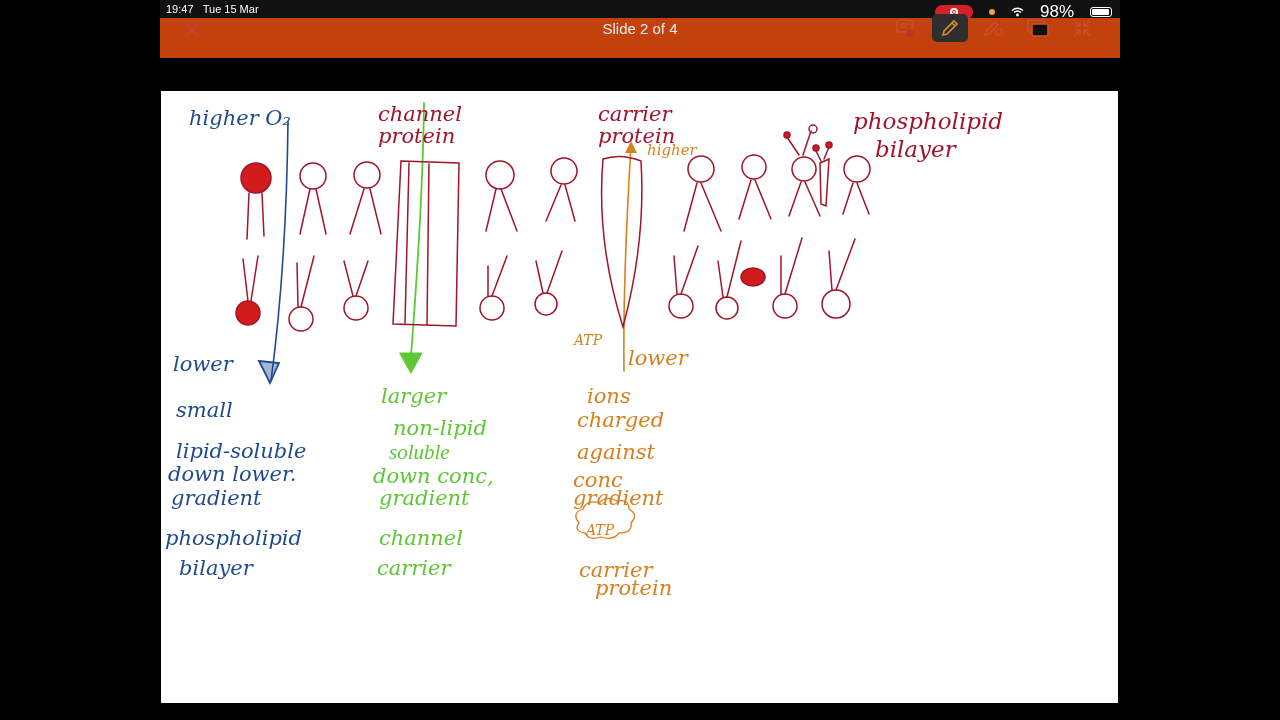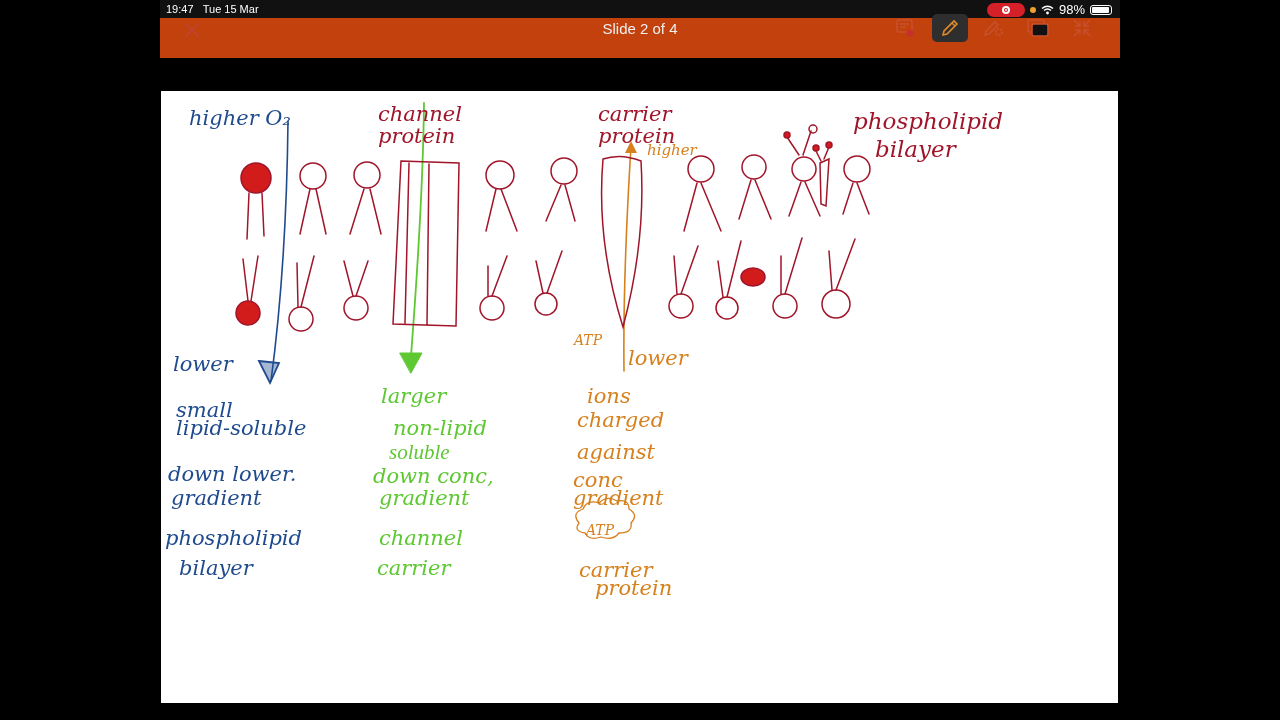--- a/index.html
+++ b/index.html
@@ -1,19 +1,19 @@
 <!DOCTYPE html>
 <html><head>
 <meta charset="utf-8">
 <style>
   html, body { margin:0; padding:0; background:#000; width:1280px; height:720px; overflow:hidden; }
   body { font-family: "Liberation Sans", sans-serif; position:relative; }
   .status-bar { position:absolute; left:160px; top:0; width:960px; height:18px; background:#111; color:#fff; font-size:11px; }
   .status-time { position:absolute; left:6px; top:3px; }
-  .status-right { position:absolute; right:8px; top:2px; display:flex; align-items:center; gap:5px; font-size:13px; }
+  .status-right { position:absolute; right:8px; top:2px; display:flex; align-items:center; gap:16px; font-size:17px; }
   .rec-pill { background:#d52029; width:38px; height:14px; border-radius:8px; display:flex; align-items:center; justify-content:center; }
   .rec-dot { width:8px; height:8px; border-radius:50%; border:2px solid #fff; box-sizing:border-box; position:relative; }
   .rec-dot::after { content:""; position:absolute; left:1px; top:1px; width:2px; height:2px; background:#fff; border-radius:50%; }
   .orange-dot { width:6px; height:6px; background:#f0a030; border-radius:50%; }
   .battery { width:22px; height:10px; border:1px solid #fff; border-radius:3px; position:relative; box-sizing:border-box; }
   .battery::after { content:""; position:absolute; left:1px; top:1px; right:2px; bottom:1px; background:#fff; border-radius:1px; }
   .toolbar { position:absolute; left:160px; top:18px; width:960px; height:40px; background:#c2410c; }
   .close-btn { position:absolute; left:22px; top:2px; width:20px; height:20px; cursor:pointer; }
   .slide-title { position:absolute; left:0; right:0; top:2px; text-align:center; color:#eee; font-size:15px; }
   .tools { position:absolute; right:20px; top:-4px; display:flex; gap:8px; align-items:center; }
@@ -163,21 +163,21 @@
 protein</div>
   <div class="ink orange" style="left:486px;top:48px;font-size:15px;">higher</div>
   <div class="ink red" style="left:692px;top:16px;font-size:23px;line-height:28px;">phospholipid
    bilayer</div>
   <div class="ink blue" style="left:12px;top:262px;">lower</div>
   <div class="ink orange" style="left:413px;top:238px;font-size:14px;">ATP</div>
   <div class="ink orange" style="left:467px;top:256px;">lower</div>
 
   <div>
     <div class="ink blue" style="left:15px;top:308px;">small</div>
-    <div class="ink blue" style="left:15px;top:326px;">lipid-soluble</div>
+    <div class="ink blue" style="left:15px;top:349px;">lipid-soluble</div>
     <div class="ink blue" style="left:7px;top:372px;">down lower.</div>
     <div class="ink blue" style="left:10px;top:396px;">gradient</div>
     <div class="ink blue" style="left:4px;top:436px;">phospholipid</div>
     <div class="ink blue" style="left:18px;top:466px;">bilayer</div>
   </div>
   <div>
     <div class="ink green" style="left:220px;top:294px;">larger</div>
     <div class="ink green" style="left:232px;top:326px;">non-lipid</div>
     <div class="ink green" style="left:228px;top:350px;font-family:Liberation Serif, serif;">soluble</div>
     <div class="ink green" style="left:212px;top:374px;">down conc,</div>

